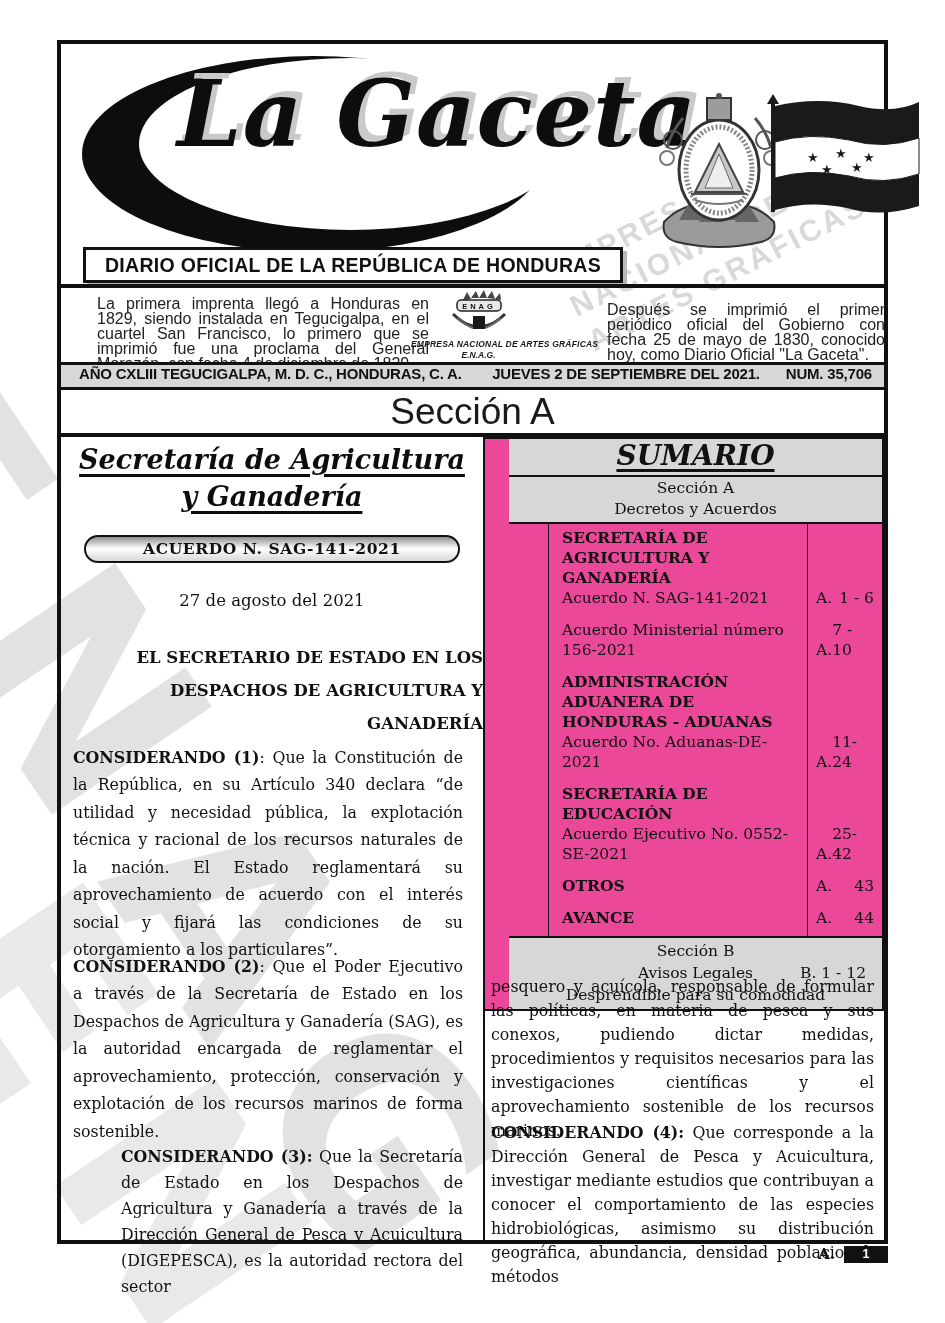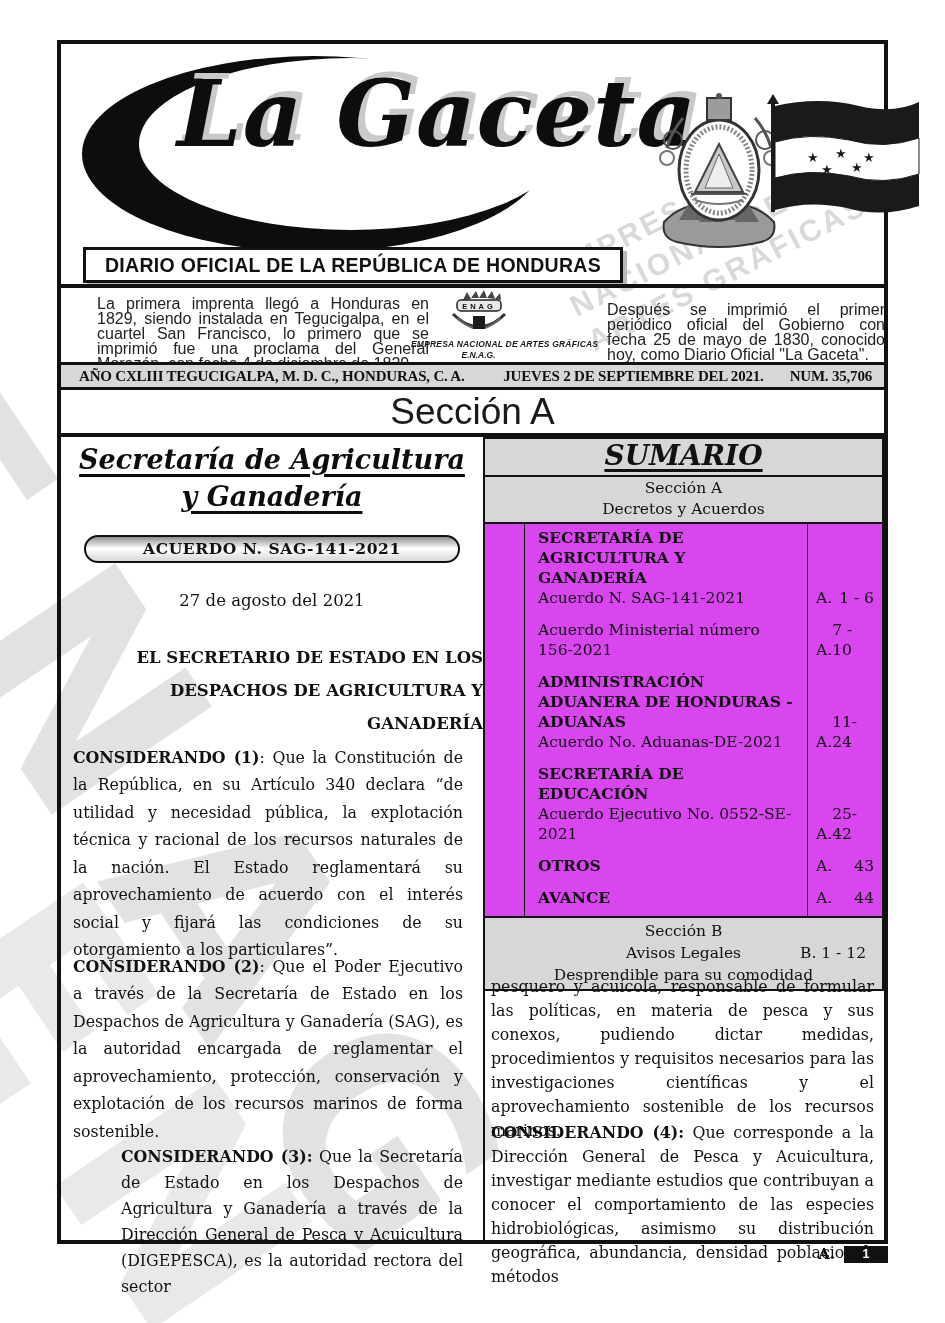--- a/index.html
+++ b/index.html
@@ -36,22 +36,22 @@
   .note{position:absolute;font-size:16px;line-height:15px;color:#222;text-align:justify;}
   .note-left{left:36px;top:6px;width:332px;}
   .note-right{left:546px;top:12px;width:278px;}
   .enag-emblem{position:absolute;left:350px;top:0px;width:135px;text-align:center;}
   .enag-name{font-size:8.5px;font-weight:bold;font-style:italic;letter-spacing:.2px;
       color:#1a1a1a;margin-top:1px;white-space:nowrap;}
   .enag-abbr{font-size:8.5px;font-weight:bold;font-style:italic;color:#1a1a1a;margin-top:1px;}
   
   .dateline{position:absolute;left:0;top:318px;width:100%;height:28px;background:#d7d7d7;
       border-top:3px solid #111;border-bottom:3px solid #111;box-sizing:border-box;
-      display:flex;justify-content:space-between;align-items:center;padding:0 12px 0 18px;
-      font-family:Liberation Serif, serif;font-weight:bold;font-size:15px;
+      display:flex;justify-content:space-between;align-items:flex-start;padding:0 12px 0 18px;
+      font-family:Liberation Sans, sans-serif;font-weight:bold;font-size:15px;
       letter-spacing:-.2px;white-space:nowrap;}
   .dateline .right-group{display:flex;gap:26px;}
   
   .section-strip{position:absolute;left:0;top:346px;width:100%;height:43px;
       border-bottom:4px solid #111;box-sizing:content-box;text-align:center;
       font-family:"Liberation Sans",sans-serif;font-size:37px;font-weight:400;
       line-height:44px;color:#1a1a1a;}
   
   .columns{position:absolute;left:0;top:393px;width:100%;bottom:0;display:flex;}
   .col-left{width:422px;border-right:2px solid #111;position:relative;}
@@ -68,21 +68,21 @@
   .authority{position:absolute;left:0;top:204px;width:100%;text-align:right;
       font-weight:bold;font-size:16.5px;line-height:33px;}
   .para{position:absolute;left:12px;right:20px;text-align:justify;font-size:15.8px;}
   .para b{font-weight:bold;}
   .pl{line-height:27.5px;}
   .p1{top:291px;}
   .p2{top:500px;}
   .p3{top:691px;line-height:26px;margin-left:48px;}
   
   .sumario{position:absolute;left:0;top:0;width:100%;box-sizing:border-box;
-      border:2px solid #111;border-left:none;background:#d946ef;}
+      border:2px solid #111;border-left:none;background:#ec4899;padding-left:24px;}
   .sum-head{background:#d7d7d7;border-bottom:2px solid #111;text-align:center;
       height:36px;line-height:34px;font-size:28px;font-weight:bold;font-style:italic;}
   .sum-head .u{text-decoration:underline;text-decoration-thickness:2.5px;text-underline-offset:4px;}
   .sum-seca{background:#d7d7d7;border-bottom:2px solid #111;text-align:center;
       font-size:15.5px;line-height:21px;padding:1px 0 2px;}
   .sum-grid{display:grid;grid-template-columns:40px 1fr 74px;}
   .cell{box-sizing:border-box;}
   .gutter{border-right:1.5px solid #111;}
   .contentc{border-right:1.5px solid #111;padding:4px 10px 8px 13px;font-size:15.5px;line-height:20px;}
   .contentc .ehead{font-weight:bold;}

